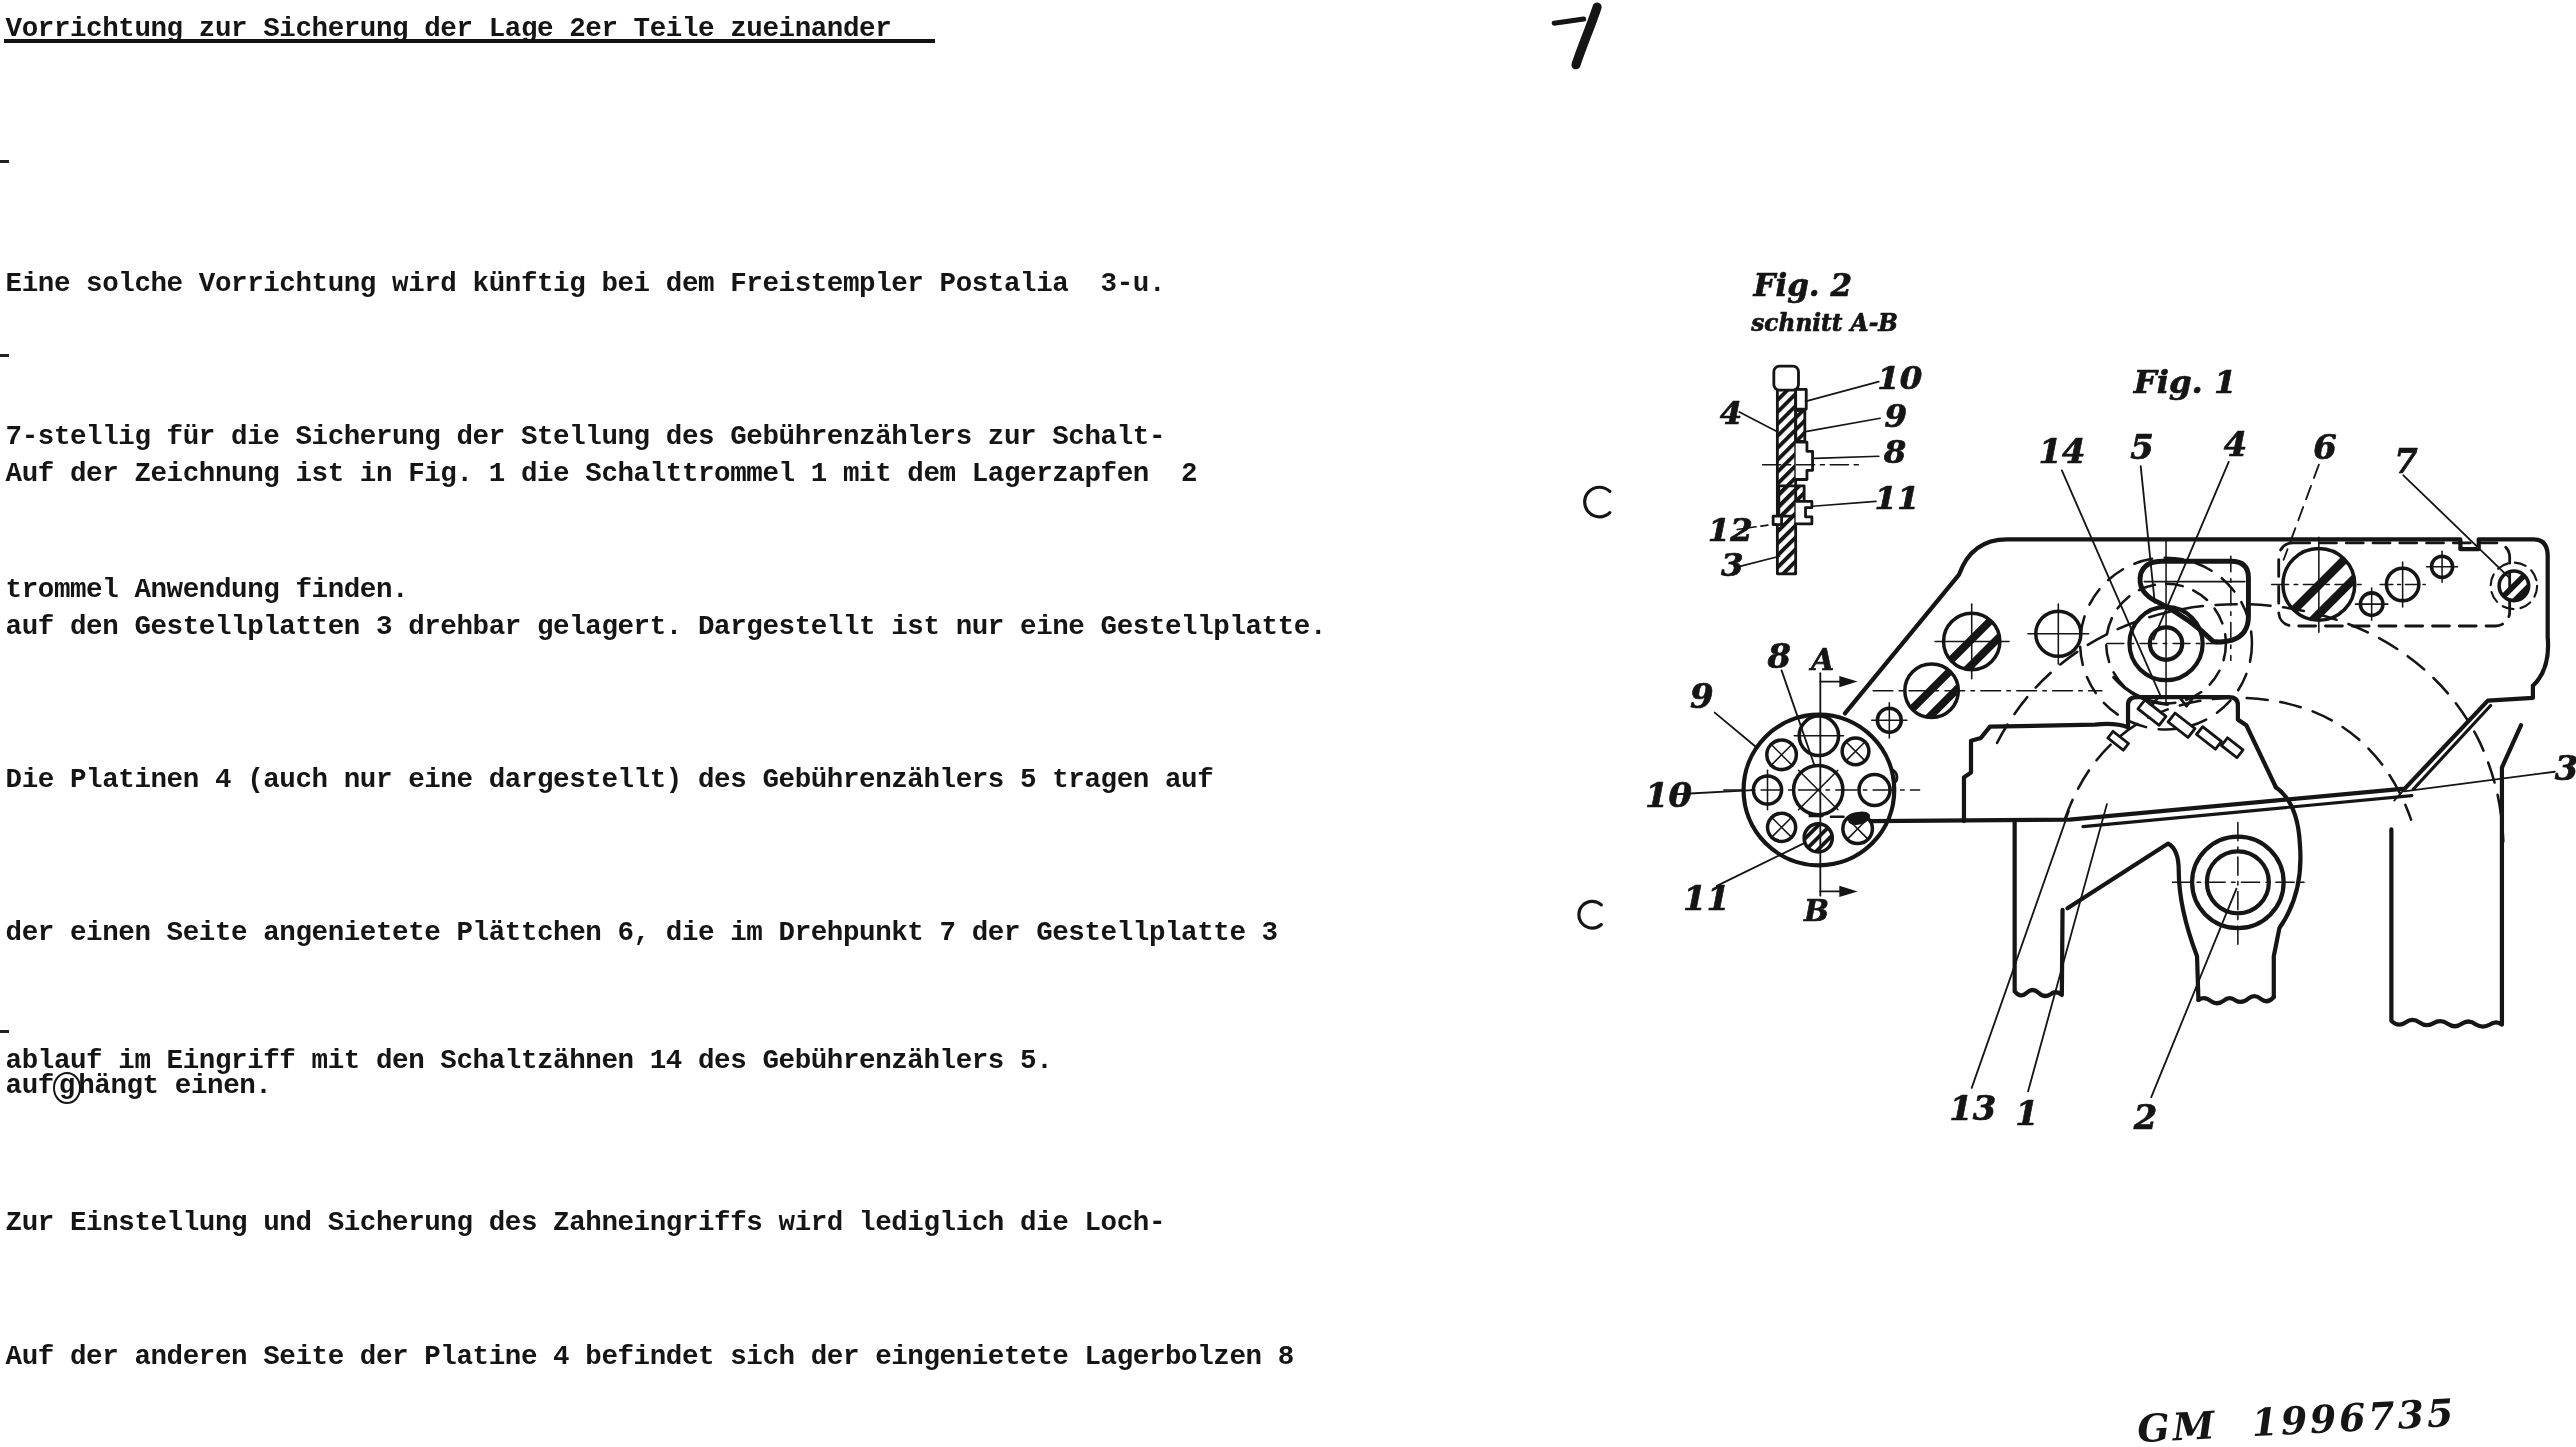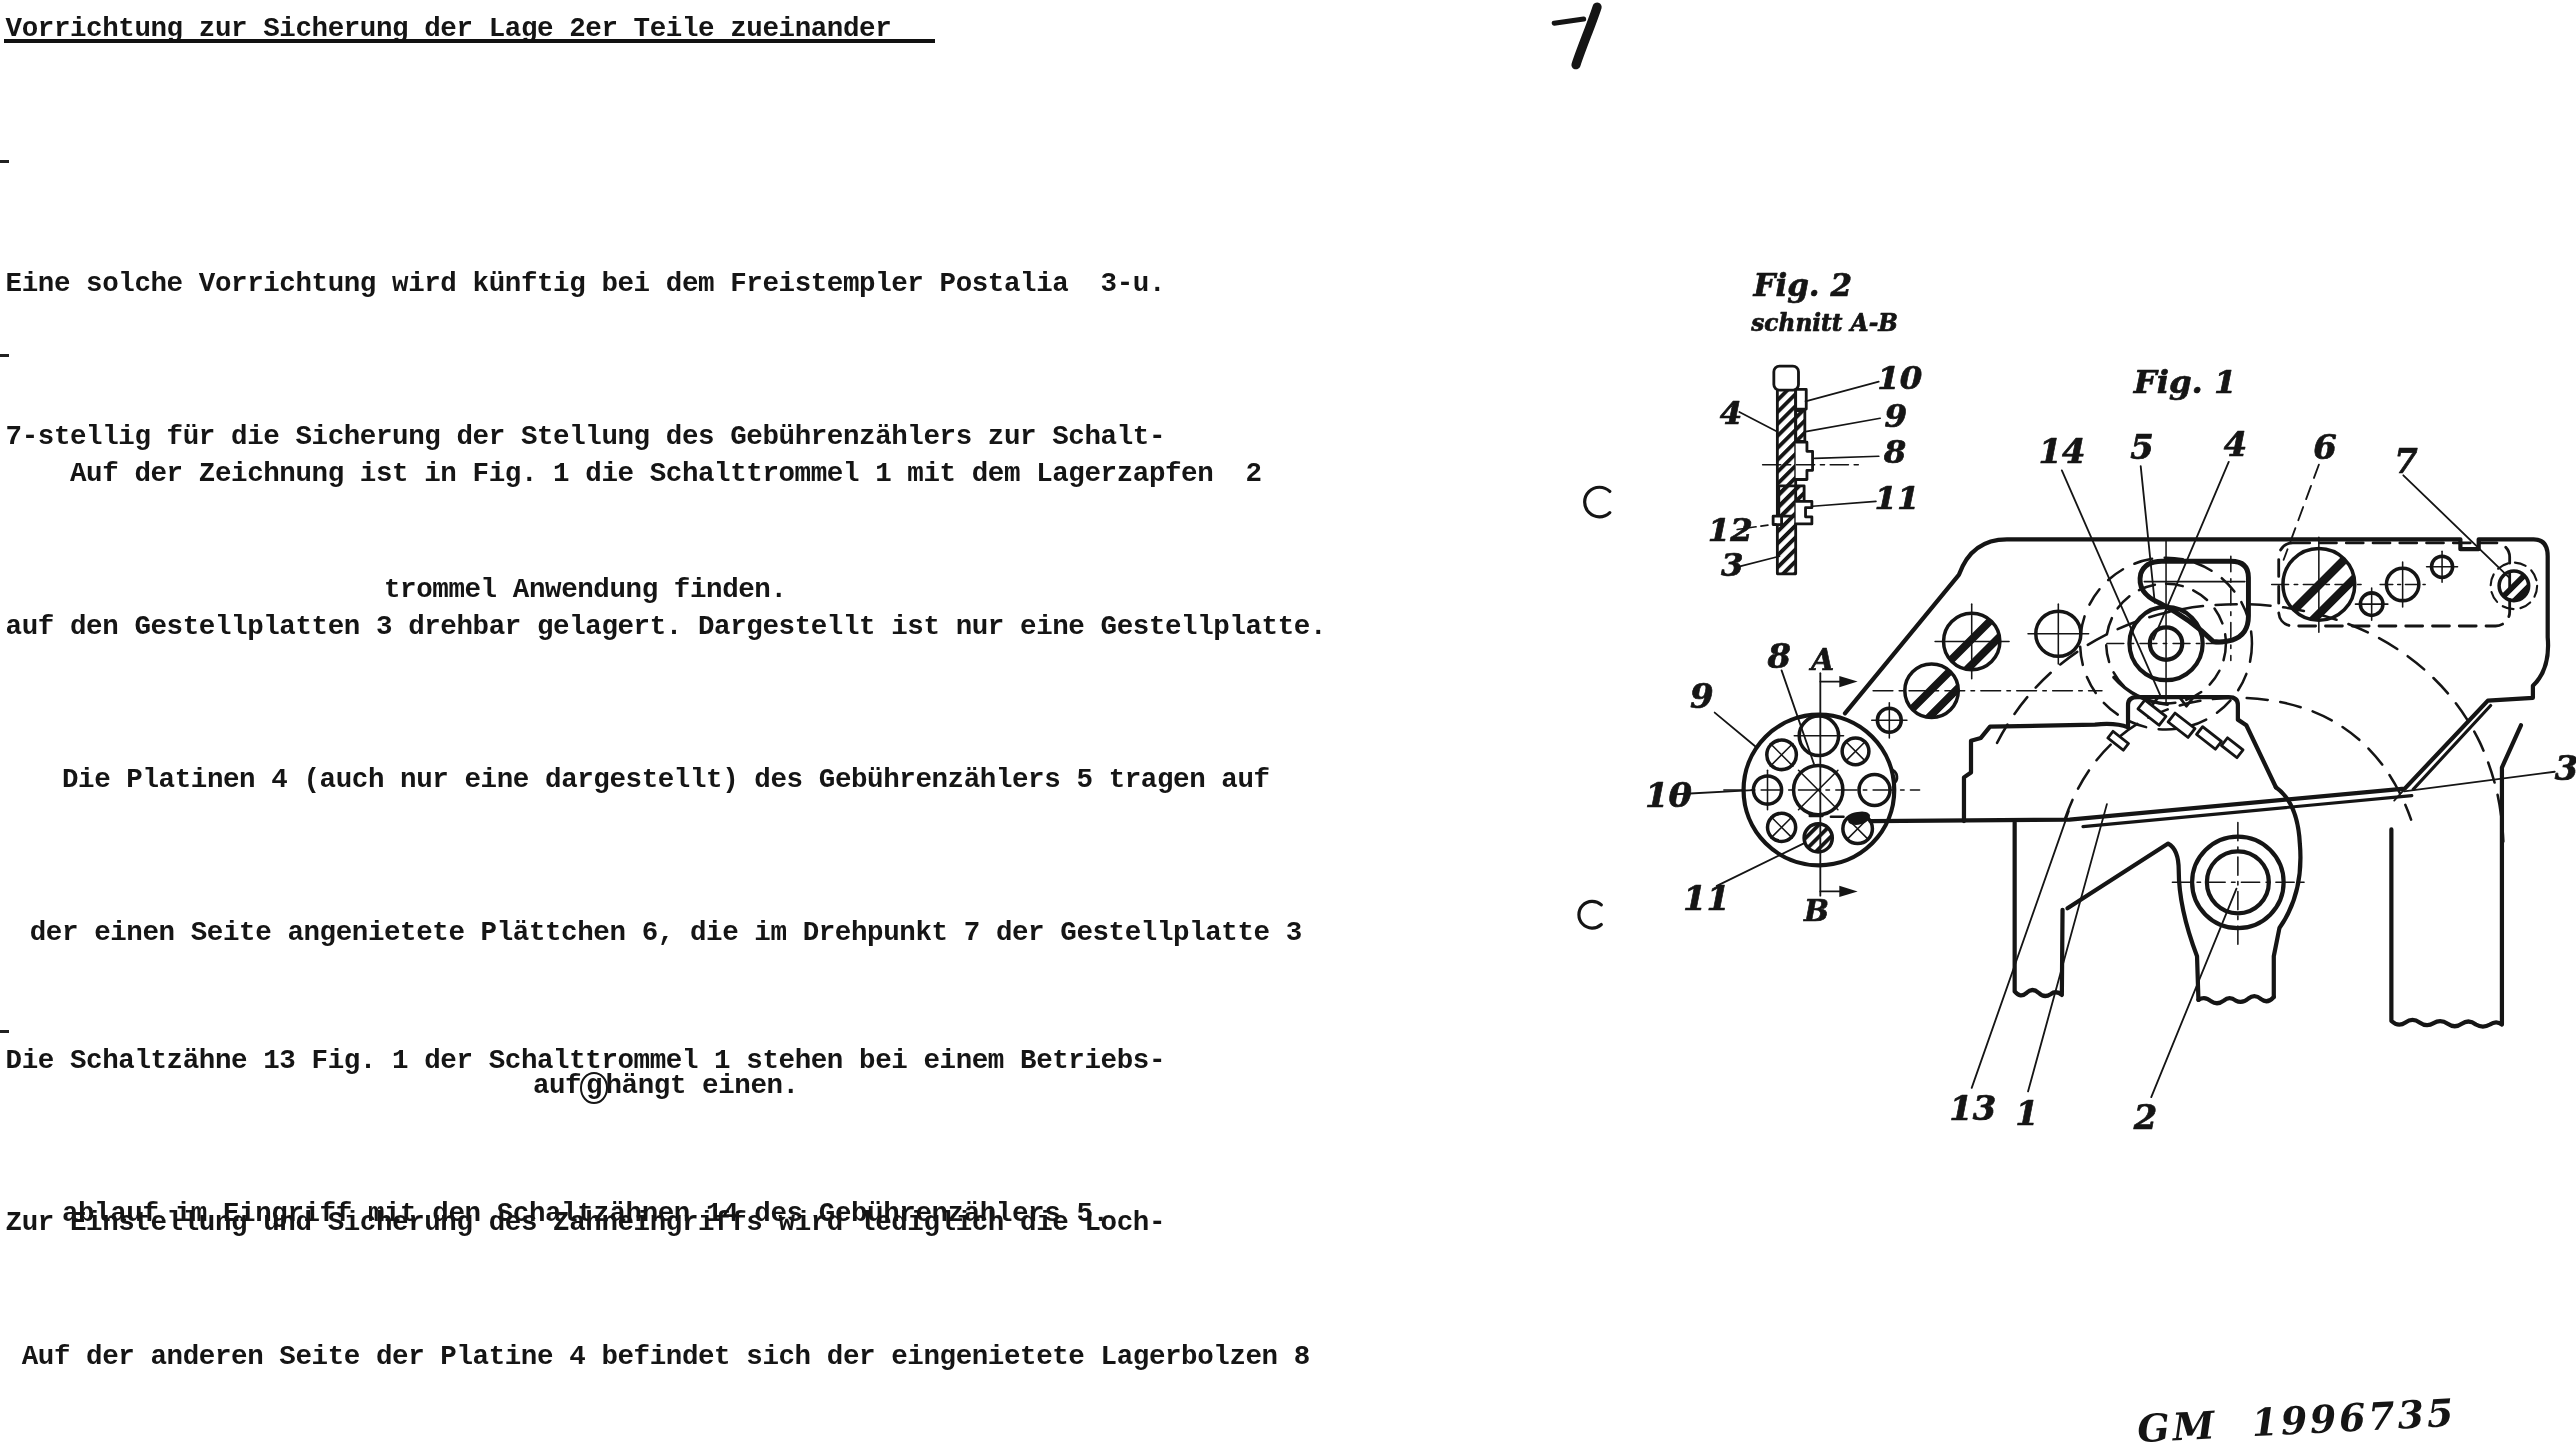--- a/index.html
+++ b/index.html
@@ -1,17 +1,17 @@
 <!DOCTYPE html>
 <html style="font-size:11.3px"><head>
 <meta charset="utf-8">
 <style>
   html,body{margin:0;padding:0;background:#888;}
   .page{position:relative;width:2576px;height:1447px;background:#ffffff;overflow:hidden;
-        font-family:"Liberation Mono","DejaVu Sans Mono",monospace;color:#151515;text-align:center;}
+        font-family:"Liberation Mono","DejaVu Sans Mono",monospace;color:#151515;}
   .typed{font-weight:700;font-size:27.5px;line-height:51px;white-space:pre;letter-spacing:-0.4px;}
   .title{position:absolute;left:5.6px;top:2.8px;}
   .rule{position:absolute;left:3.5px;top:39px;width:931px;height:4.2px;background:#111;}
   .para{position:absolute;left:5.6px;}
   .p1{top:156px;} .p2{top:346px;} .p3{top:933px;} .p4{top:1095px;}
   .lines2{margin-top:15.5px;}
   .circled{display:inline-block;border:2.8px solid #151515;border-radius:50%;
            padding:1.4px 4.2px 5.6px 4.2px;margin:0 -2.8px 0 -1.4px;line-height:21px;}
   .margin-dash{position:absolute;left:0;width:8.5px;height:2.8px;background:#222;}
   .hand{font-family:"DejaVu Serif","Liberation Serif",serif;font-style:italic;font-weight:700;}
@@ -48,21 +48,20 @@
     <div class="lines2">
       <div>Auf der anderen Seite der Platine 4 befindet sich der eingenietete Lagerbolzen 8</div>
       
       
       
       
     </div>
   </div>
 
   <div class="typed para p3">
-    <div>Die Schaltzähne 13 Fig. 1 der Schalttrommel 1 stehen bei einem Betriebs-</div>
     <div>ablauf im Eingriff mit den Schaltzähnen 14 des Gebührenzählers 5.</div>
   </div>
 
   <div class="typed para p4">
     <div>Zur Einstellung und Sicherung des Zahneingriffs wird lediglich die Loch-</div>
     
     
     
     
     

